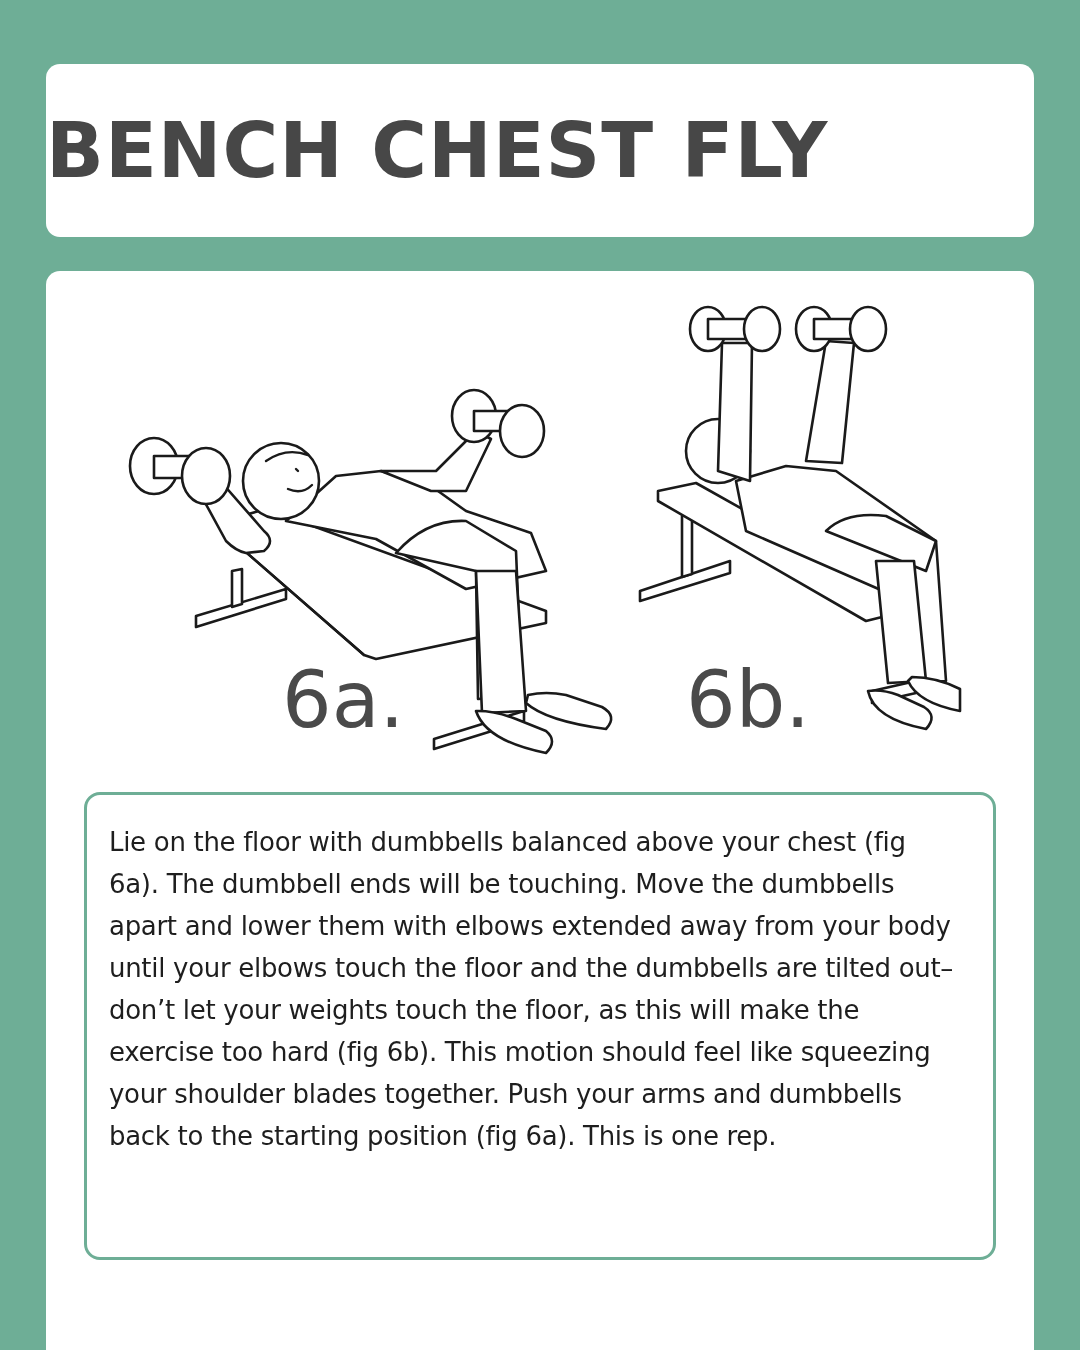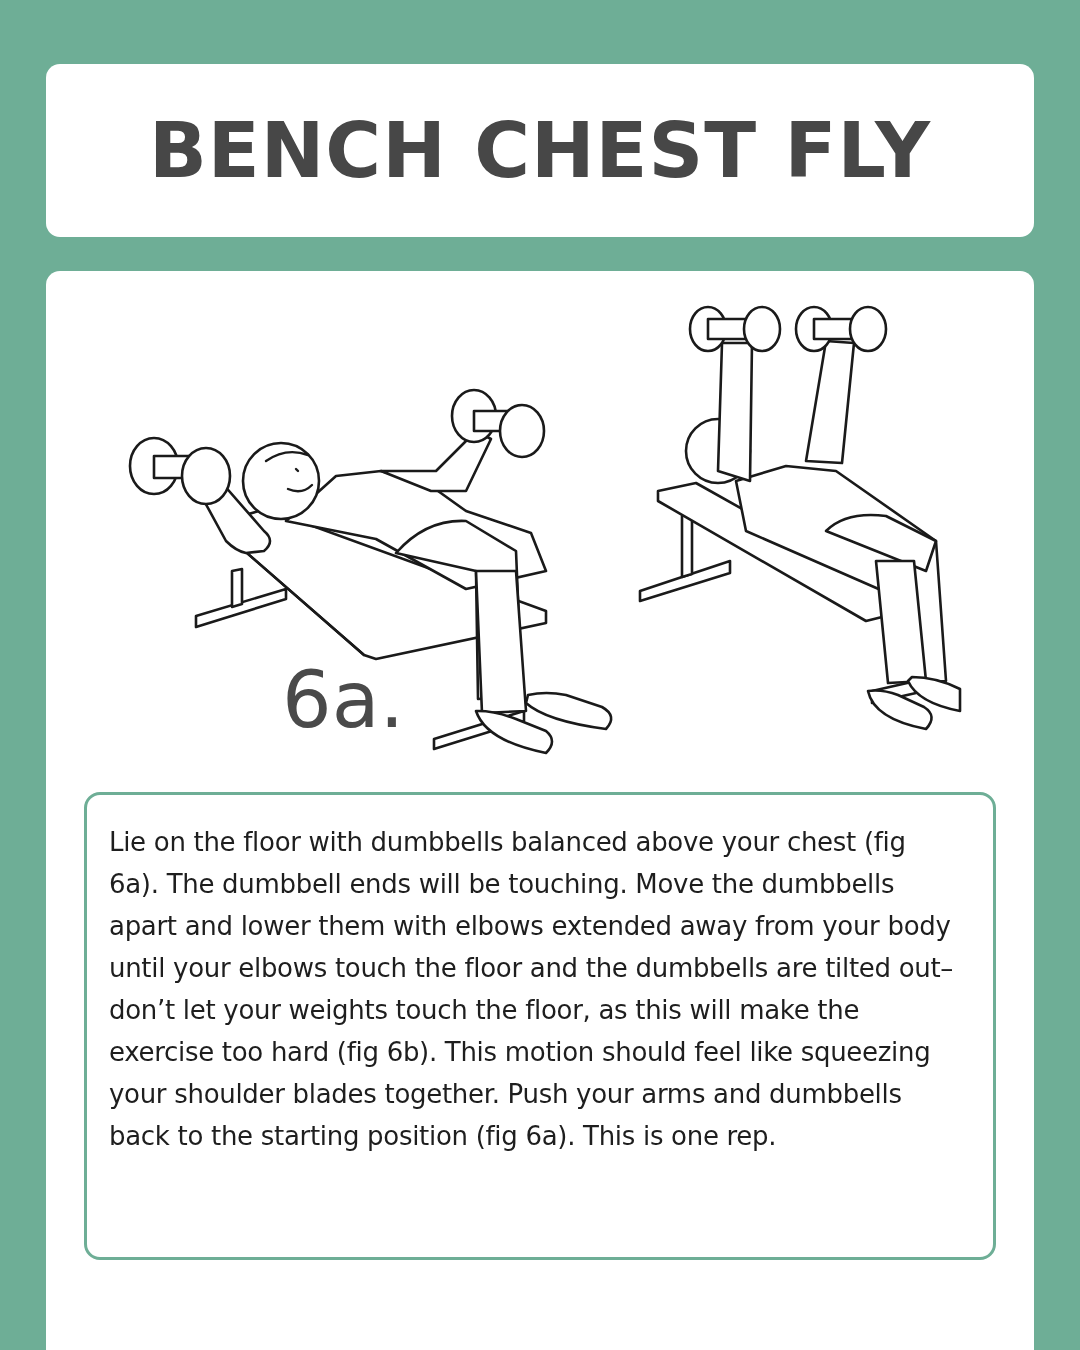--- a/index.html
+++ b/index.html
@@ -9,21 +9,21 @@
       font-family: "DejaVu Sans", "Liberation Sans", sans-serif;
       position: relative;
       overflow: hidden;
     }
     .title-card {
       position: absolute;
       left: 46px; top: 64px;
       width: 988px; height: 173px;
       background: #ffffff;
       border-radius: 14px;
-      display: flex; align-items: center; justify-content: center;
+      display: flex; align-items: center; 
     }
     .title {
       font-family: "DejaVu Sans", "Liberation Sans", sans-serif;
       font-weight: bold;
       font-size: 76px;
       letter-spacing: 1px;
       color: #474747;
     }
     .content-card {
       position: absolute;
@@ -137,17 +137,18 @@
       <ellipse class="ln" cx="662" cy="58" rx="18" ry="22"></ellipse>
       <rect class="ln" x="662" y="48" width="50" height="20"></rect>
       <ellipse class="ln" cx="716" cy="58" rx="18" ry="22"></ellipse>
       <ellipse class="ln" cx="768" cy="58" rx="18" ry="22"></ellipse>
       <rect class="ln" x="768" y="48" width="50" height="20"></rect>
       <ellipse class="ln" cx="822" cy="58" rx="18" ry="22"></ellipse>
     </g>
   </svg>
 
   <div class="fig-label fig-a">6a.</div>
+  <div class="fig-label fig-b">6b.</div>
 
   <div class="desc-box">
     <p class="desc-text">Lie on the floor with dumbbells balanced above your chest (fig 6a). The dumbbell ends will be touching. Move the dumbbells apart and lower them with elbows extended away from your body until your elbows touch the floor and the dumbbells are tilted out–don’t let your weights touch the floor, as this will make the exercise too hard (fig 6b). This motion should feel like squeezing your shoulder blades together. Push your arms and dumbbells back to the starting position (fig 6a). This is one rep.</p>
   </div>
 </div>
 
 </body></html>

